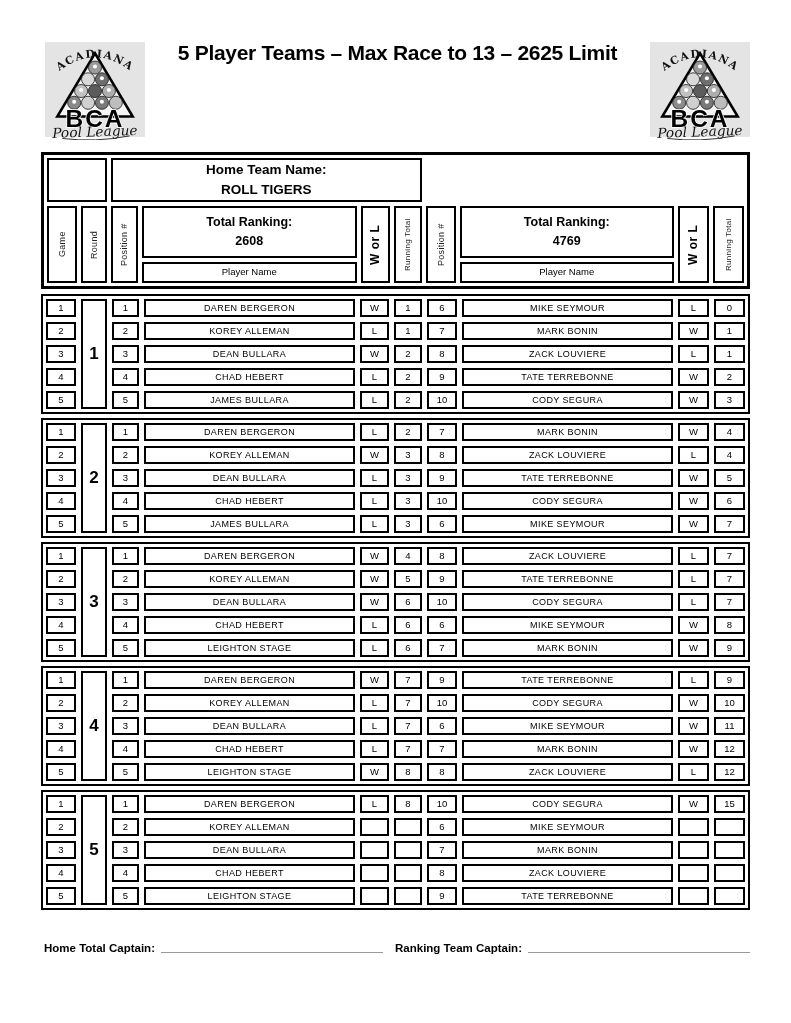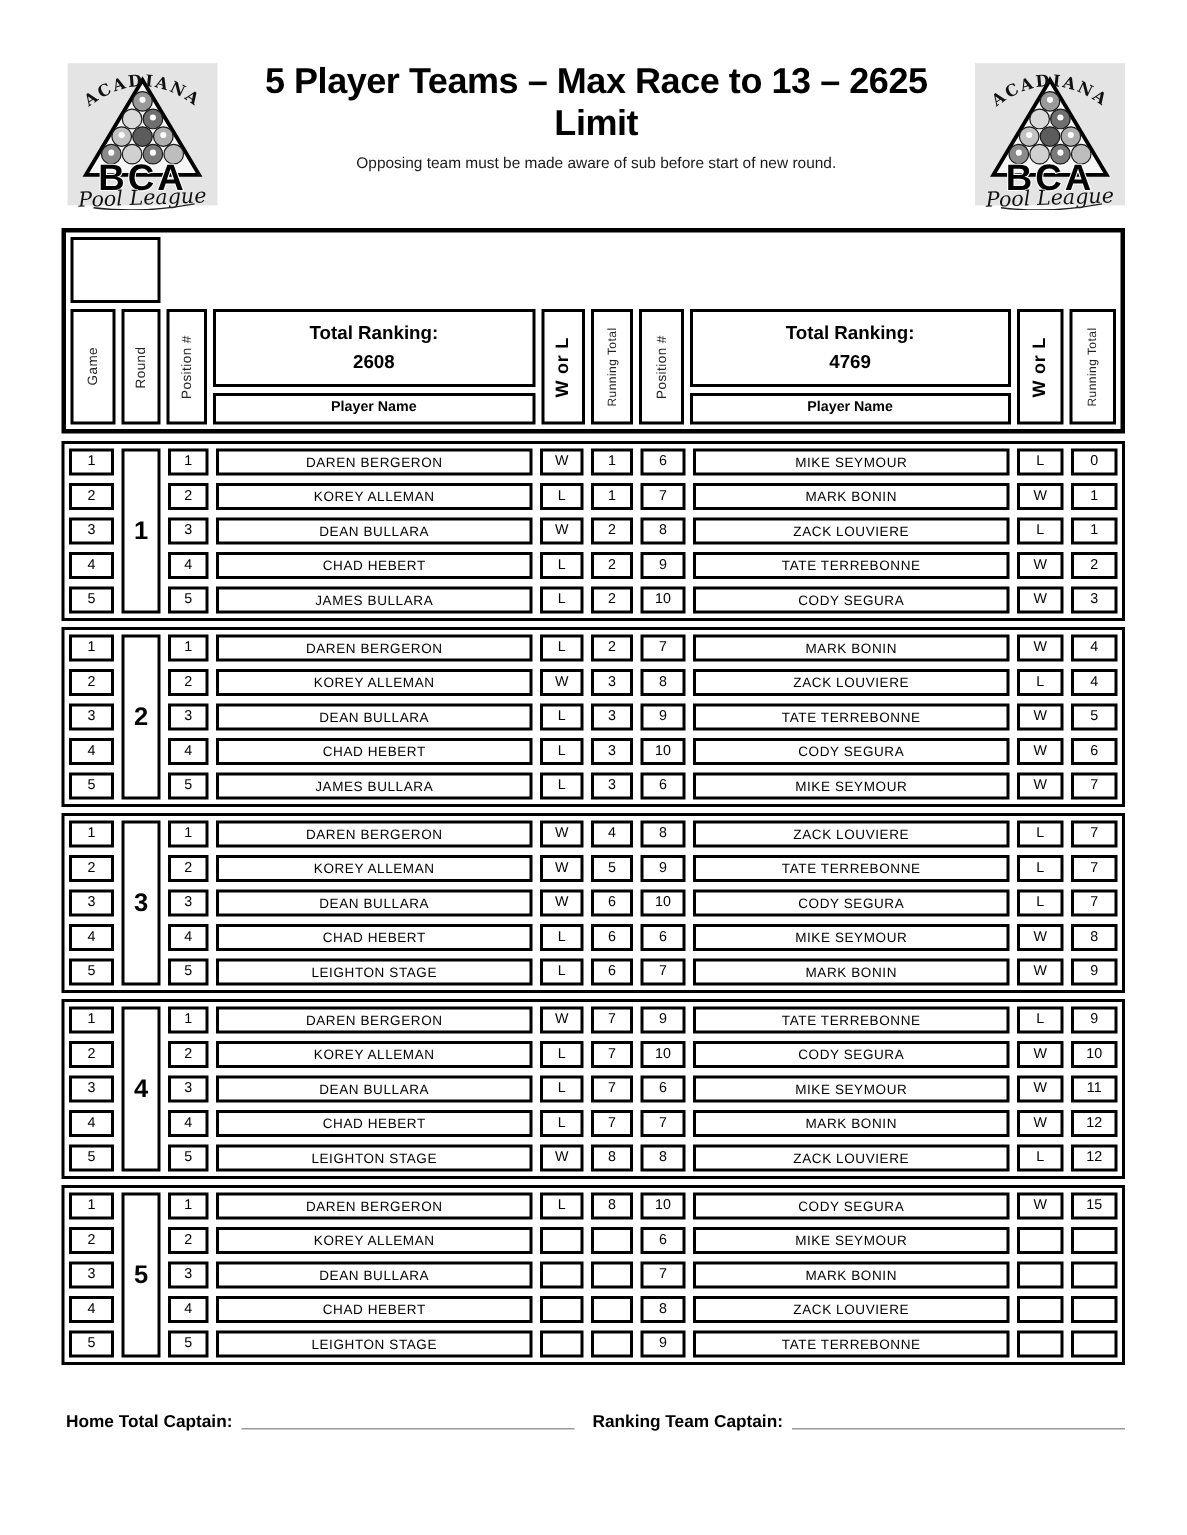--- a/index.html
+++ b/index.html
@@ -7,33 +7,33 @@
     width:791px;height:1023px;position:relative;overflow:hidden;
     font-family:"Liberation Sans",sans-serif;color:#000;
     -webkit-font-smoothing:antialiased;
   }
   
   .page-header{display:flex;justify-content:space-between;align-items:flex-start;
     padding:38px 40px 0 44px;}
   .logo{width:102px;height:102px;flex:0 0 auto;}
   .header-text{flex:1;text-align:center;padding:0 8px;}
   .title{font-size:26px;font-weight:bold;letter-spacing:-0.5px;line-height:1.05;}
-  .subtitle{font-size:24px;font-weight:bold;letter-spacing:-0.3px;margin-top:3px;}
+  .subtitle{font-size:21px;font-weight:bold;letter-spacing:-0.3px;margin-top:3px;}
   .notes{margin-top:6px;font-size:10.3px;line-height:1.3;color:#1a1a1a;}
   
   .sheet{margin:12px 41px 0 41px;}
   .grid10{display:grid;grid-template-columns:30px 26px 27px 1fr 29px 28px 30px 1fr 31px 31px;gap:5px;}
   .block{border:2px solid #000;padding:3px;margin-bottom:4px;}
   .top-block{border-width:3px;grid-template-rows:44px 52px 21px;gap:4px;margin-bottom:5px;}
   .cell{border:2px solid #000;display:flex;flex-direction:column;
     align-items:center;justify-content:center;text-align:center;background:#fff;
     overflow:hidden;line-height:1.15;}
   .team-cell{font-size:13.5px;font-weight:bold;line-height:1.45;}
   .rank-cell{font-size:12.5px;font-weight:bold;line-height:1.5;}
-  .pname-cell{font-size:9.5px;font-weight:bold;}
+  .pname-cell{font-size:9.5px;font-weight:normal;}
   .vtext{writing-mode:vertical-rl;transform:rotate(180deg);font-size:9px;color:#222;
     letter-spacing:.3px;display:flex;align-items:center;justify-content:center;}
   .wl-head{font-size:12px;font-weight:bold;color:#000;letter-spacing:.5px;}
   .rt-head{font-size:8px;}
   .round-cell{font-size:17px;font-weight:bold;}
   .num{font-size:9.5px;}
   .player{font-size:9px;letter-spacing:.4px;}
   .round-block{grid-template-rows:repeat(5,18px);}
   
   .captains{display:flex;margin:30px 41px 0 44px;align-items:flex-end;font-size:11.5px;font-weight:bold;}
@@ -75,21 +75,20 @@
     <text font-family="DejaVu Serif, serif" font-size="10.5" font-weight="bold" letter-spacing="1.5" fill="#111">
       <textPath href="#arcL" startOffset="50%" text-anchor="middle">ACADIANA</textPath>
     </text>
     <text x="50" y="87" text-anchor="middle" font-family="Liberation Sans, sans-serif" font-size="24" font-weight="bold" letter-spacing="2" fill="#000" stroke="#fff" stroke-width="1.4" paint-order="stroke">BCA</text>
     <text x="50" y="96.5" text-anchor="middle" font-family="DejaVu Serif, serif" font-style="italic" font-size="13.5" fill="#111" transform="rotate(-2 50 94)" stroke="#f0f0f0" stroke-width="0.4" paint-order="stroke">Pool League</text>
     <path d="M 18,98.5 Q 50,102.5 84,96" stroke="#222" stroke-width="0.9" fill="none"></path>
   </svg></div>
   <div class="header-text">
     <div class="subtitle">5 Player Teams – Max Race to 13 – 2625 Limit</div>
     <div class="notes">
-      <div>Opposing team must be made aware of sub before start of new round.</div>
     </div>
   </div>
   <div class="logo">
   <svg viewBox="0 0 100 100" width="102" height="102" xmlns="http://www.w3.org/2000/svg">
     <rect x="1" y="4" width="98" height="93" fill="#e4e4e4"></rect>
     <defs>
           <path id="arcR" d="M 12,35 Q 50,3 88,35" fill="none"></path>
         </defs>
     <polygon points="50,15 13,77 87,77" fill="#f5f5f5" stroke="#000" stroke-width="2.5"></polygon>
     <g stroke="#1a1a1a" stroke-width="0.8">
@@ -118,20 +117,24 @@
     <text x="50" y="87" text-anchor="middle" font-family="Liberation Sans, sans-serif" font-size="24" font-weight="bold" letter-spacing="2" fill="#000" stroke="#fff" stroke-width="1.4" paint-order="stroke">BCA</text>
     <text x="50" y="96.5" text-anchor="middle" font-family="DejaVu Serif, serif" font-style="italic" font-size="13.5" fill="#111" transform="rotate(-2 50 94)" stroke="#f0f0f0" stroke-width="0.4" paint-order="stroke">Pool League</text>
     <path d="M 18,98.5 Q 50,102.5 84,96" stroke="#222" stroke-width="0.9" fill="none"></path>
   </svg></div>
 </div>
 
 <div class="sheet">
 
   <div class="block top-block grid10">
     <div class="cell" style="grid-column:1 / span 2;grid-row:1;"></div>
+    <div class="cell team-cell" style="grid-column:3 / span 4;grid-row:1;">
+      <div>Home Team Name:</div>
+      <div>ROLL TIGERS</div>
+    </div>
 
     <div class="cell vtext" style="grid-column:1;grid-row:2 / span 2;">Game</div>
     <div class="cell vtext" style="grid-column:2;grid-row:2 / span 2;">Round</div>
     <div class="cell vtext" style="grid-column:3;grid-row:2 / span 2;">Position #</div>
     <div class="cell rank-cell" style="grid-column:4;grid-row:2;">
       <div>Total Ranking:</div>
       <div>2608</div>
     </div>
     <div class="cell pname-cell" style="grid-column:4;grid-row:3;">Player Name</div>
     <div class="cell vtext wl-head" style="grid-column:5;grid-row:2 / span 2;">W or L</div>

